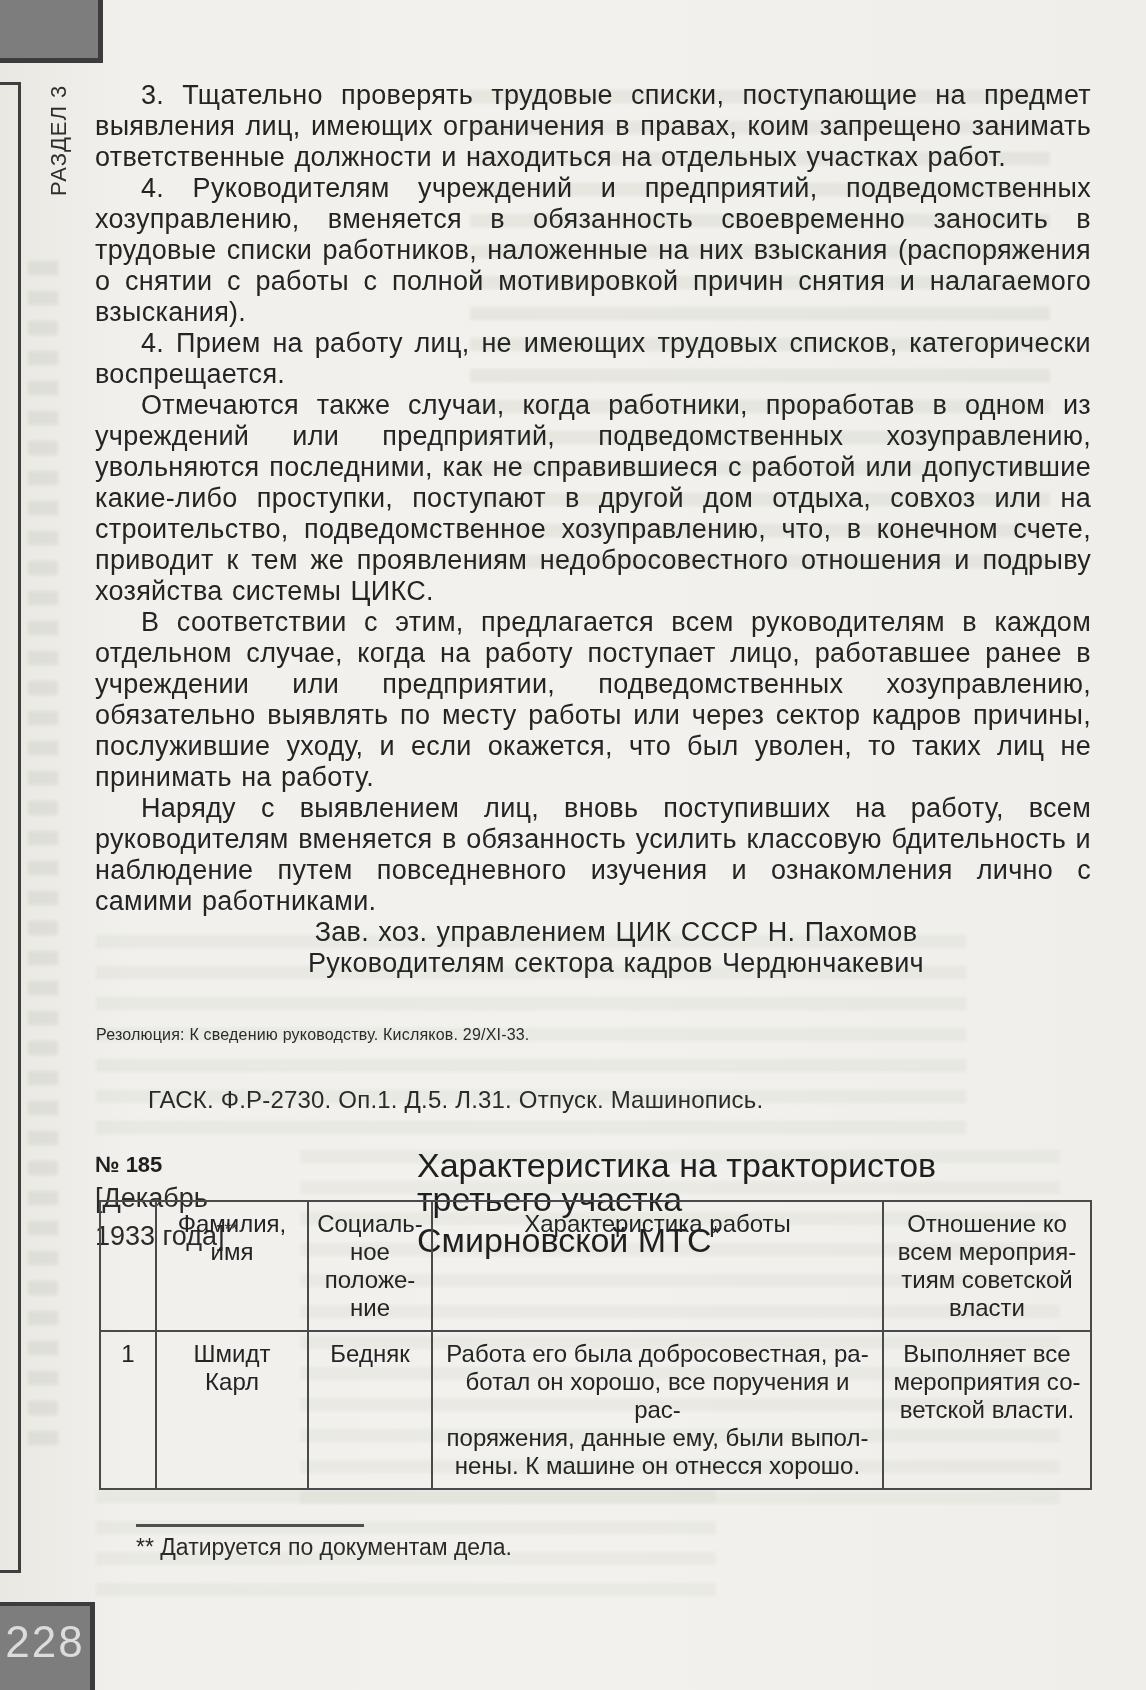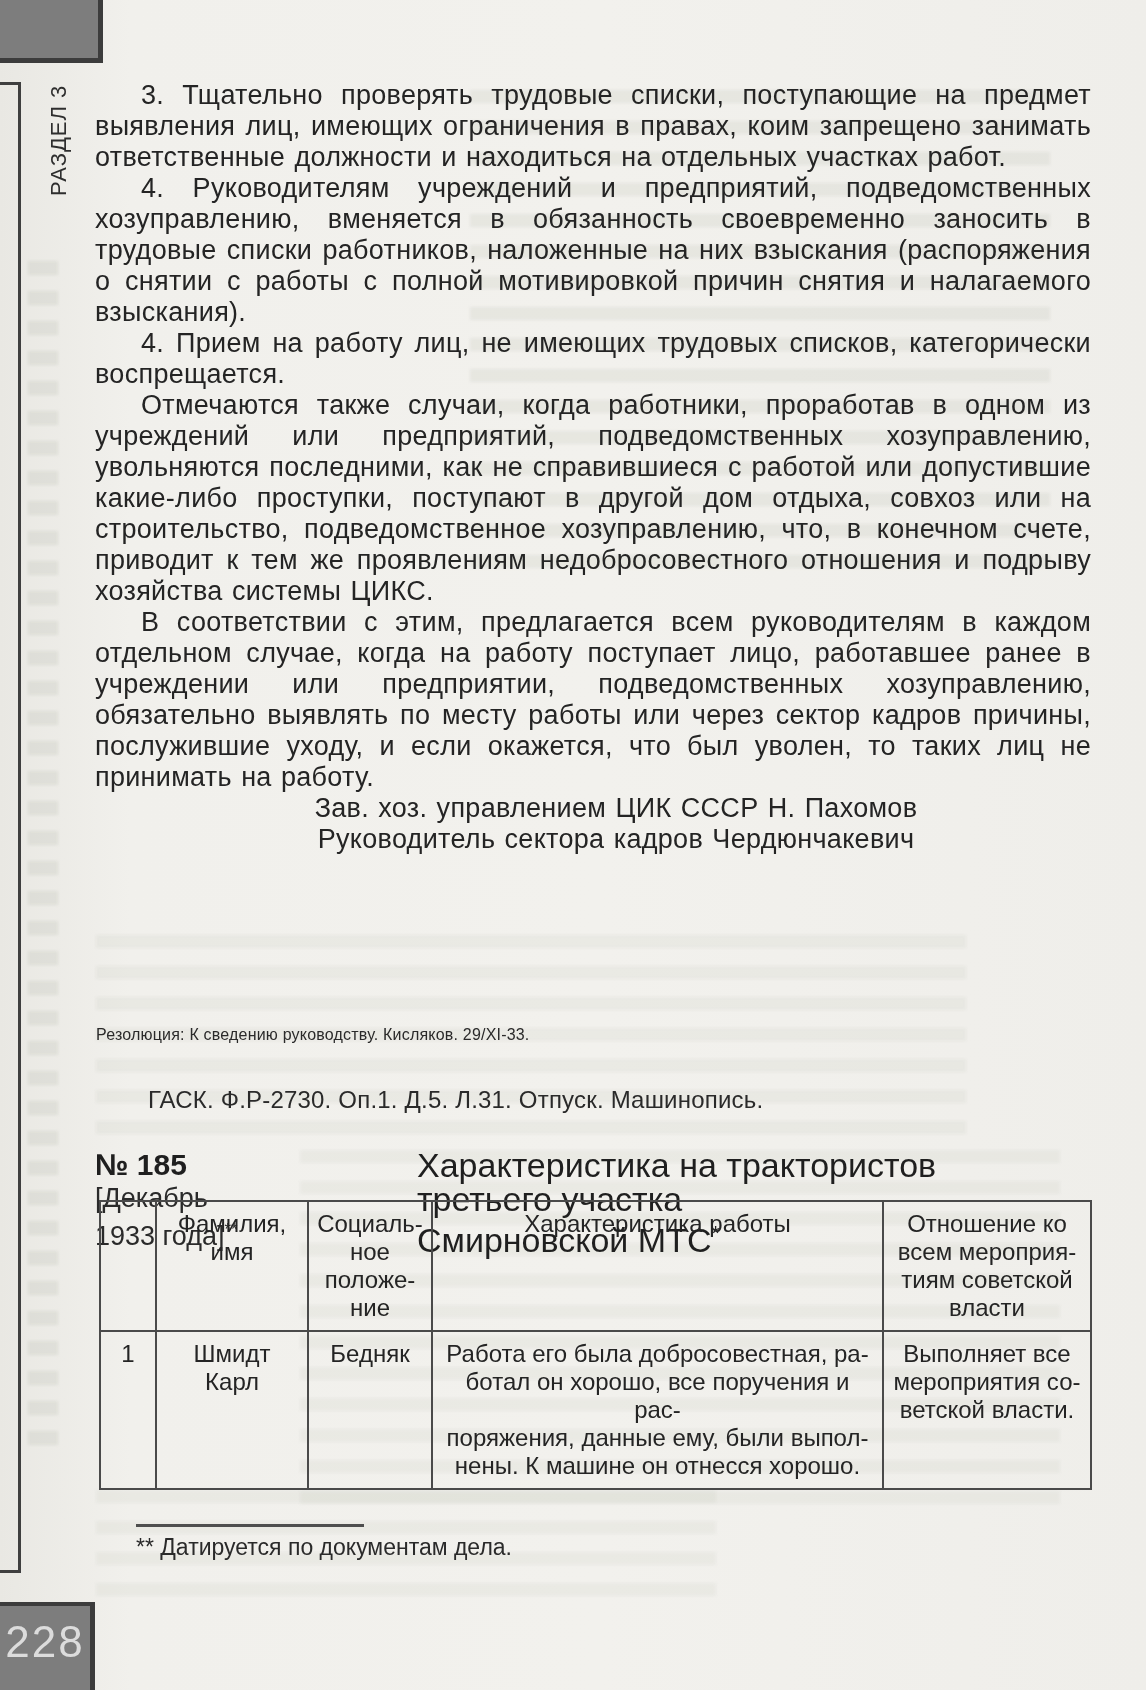--- a/index.html
+++ b/index.html
@@ -58,21 +58,21 @@
   .sig{margin:0;text-indent:46px;text-align:center;}
   .resolution{
     position:absolute;left:96px;top:1026px;font-size:16px;color:#2a2a2a;letter-spacing:0.2px;
   }
   .archive{
     position:absolute;left:148px;top:1086px;font-size:24px;color:#2a2a2a;letter-spacing:0.2px;
   }
   
   .doc-head{position:absolute;left:95px;top:1148px;width:996px;display:flex;}
   .doc-head-left{width:322px;flex:none;}
-  .doc-num{font-size:30px;font-weight:bold;line-height:34px;color:#1f1f1f;}
+  .doc-num{font-size:22px;font-weight:bold;line-height:34px;color:#1f1f1f;}
   .doc-date{font-size:27px;line-height:32px;color:#2a2a2a;}
   .doc-title{font-size:34px;font-weight:normal;line-height:34px;color:#1f1f1f;}
   sup.fn{font-size:62%;vertical-align:super;letter-spacing:0;}
   
   .doc-table{
     position:absolute;left:99px;top:1200px;width:991px;
     border-collapse:collapse;table-layout:fixed;
     font-size:24px;line-height:28px;color:#242424;
   }
   .doc-table th,.doc-table td{
@@ -108,22 +108,23 @@
   <div class="rule-tick-bottom"></div>
 
   <div class="section-tab">РАЗДЕЛ 3</div>
 
   <div class="main-text">
     <p>3. Тщательно проверять трудовые списки, поступающие на предмет выявления лиц, имеющих ограничения в правах, коим запрещено занимать ответственные должности и находиться на отдельных участках работ.</p>
     <p>4. Руководителям учреждений и предприятий, подведомственных хозуправлению, вменяется в обязанность своевременно заносить в трудовые списки работников, наложенные на них взыскания (распоряжения о снятии с работы с полной мотивировкой причин снятия и налагаемого взыскания).</p>
     <p>4. Прием на работу лиц, не имеющих трудовых списков, категорически воспрещается.</p>
     <p>Отмечаются также случаи, когда работники, проработав в одном из учреждений или предприятий, подведомственных хозуправлению, увольняются последними, как не справившиеся с работой или допустившие какие-либо проступки, поступают в другой дом отдыха, совхоз или на строительство, подведомственное хозуправлению, что, в конечном счете, приводит к тем же проявлениям недобросовестного отношения и подрыву хозяйства системы ЦИКС.</p>
     <p>В соответствии с этим, предлагается всем руководителям в каждом отдельном случае, когда на работу поступает лицо, работавшее ранее в учреждении или предприятии, подведомственных хозуправлению, обязательно выявлять по месту работы или через сектор кадров причины, послужившие уходу, и если окажется, что был уволен, то таких лиц не принимать на работу.</p>
+    <p>Наряду с выявлением лиц, вновь поступивших на работу, всем руководителям вменяется в обязанность усилить классовую бдительность и наблюдение путем повседневного изучения и ознакомления лично с самими работниками.</p>
     <p class="sig">Зав. хоз. управлением ЦИК СССР Н. Пахомов</p>
-    <p class="sig">Руководитель сектора кадров Чердюнчакевич</p>
+    <p class="sig">Руководителям сектора кадров Чердюнчакевич</p>
   </div>
 
   <div class="resolution">Резолюция: К сведению руководству. Кисляков. 29/XI-33.</div>
   <div class="archive">ГАСК. Ф.Р-2730. Оп.1. Д.5. Л.31. Отпуск. Машинопись.</div>
 
   <div class="doc-head">
     <div class="doc-head-left">
       <div class="doc-num">№ 185</div>
       <div class="doc-date">[Декабрь</div>
       <div class="doc-date"><span>1933 года]</span><sup class="fn">**</sup></div>

